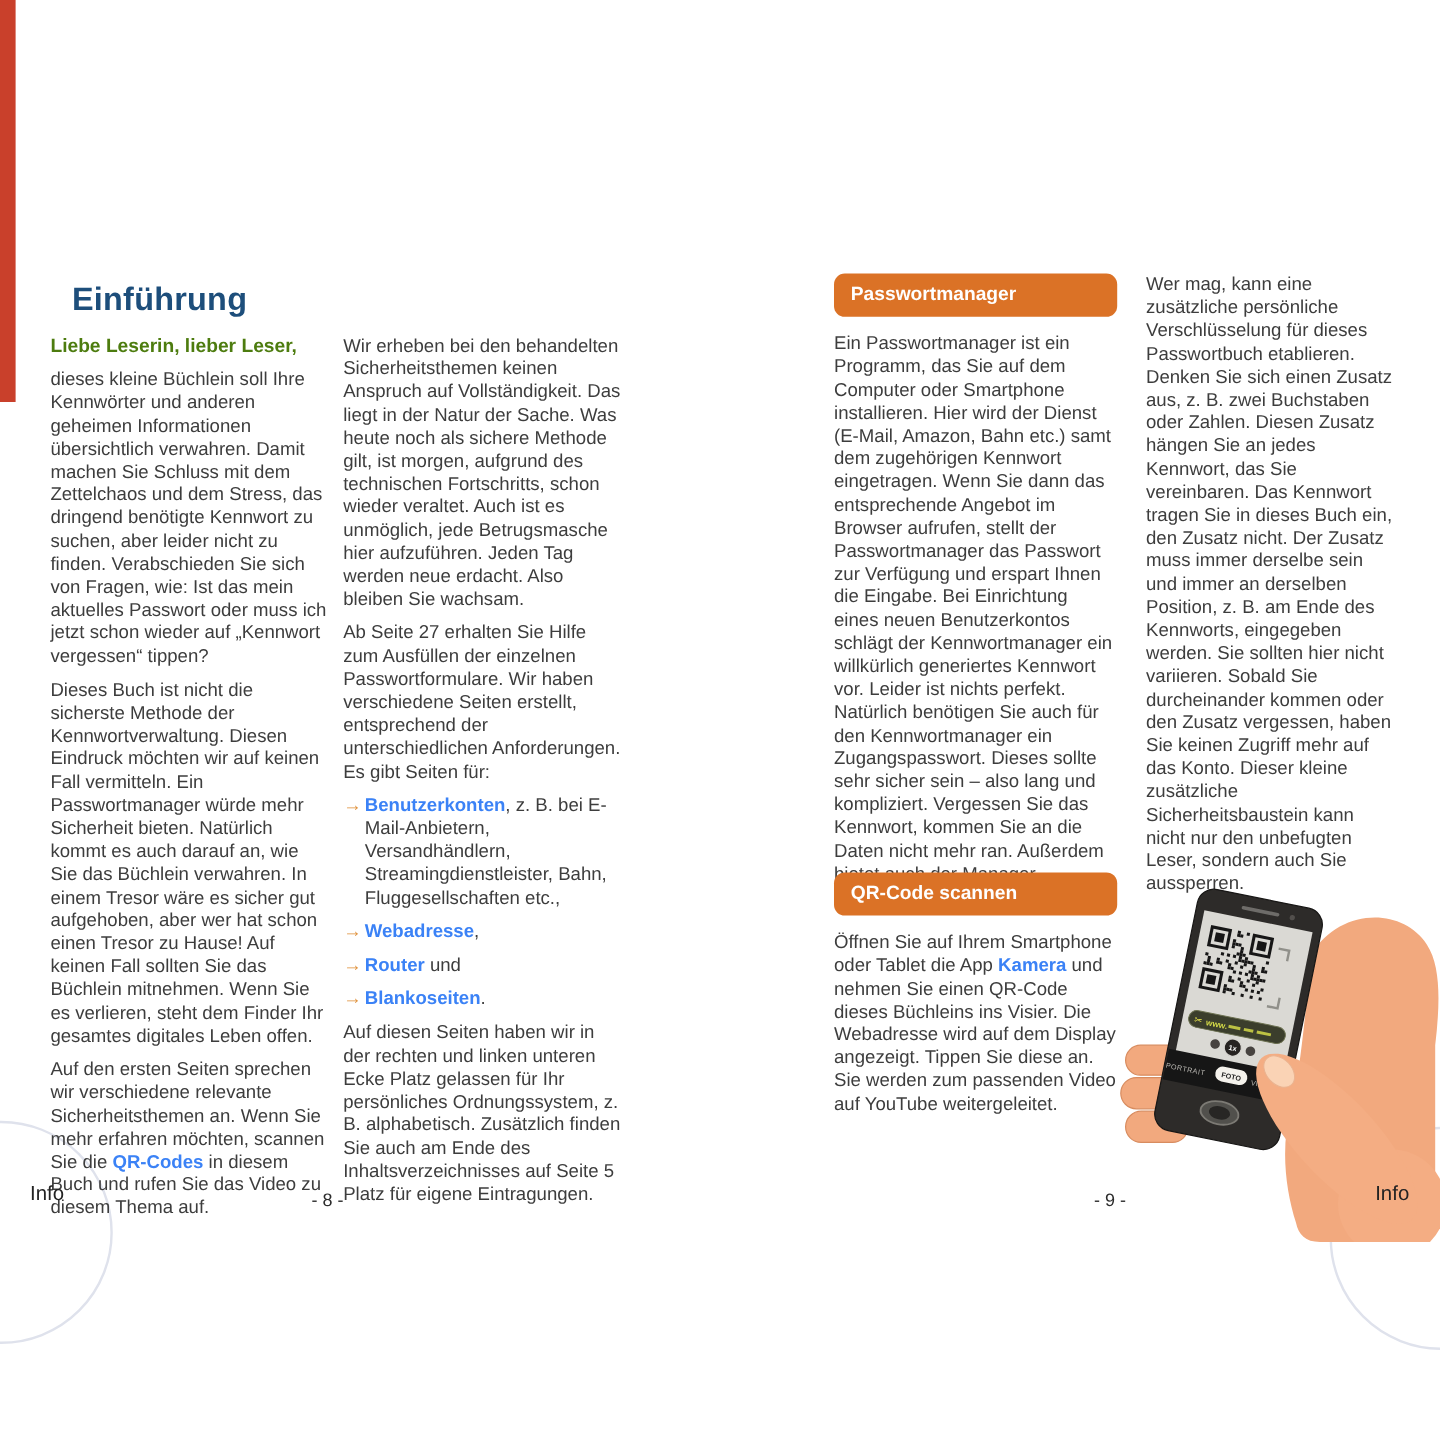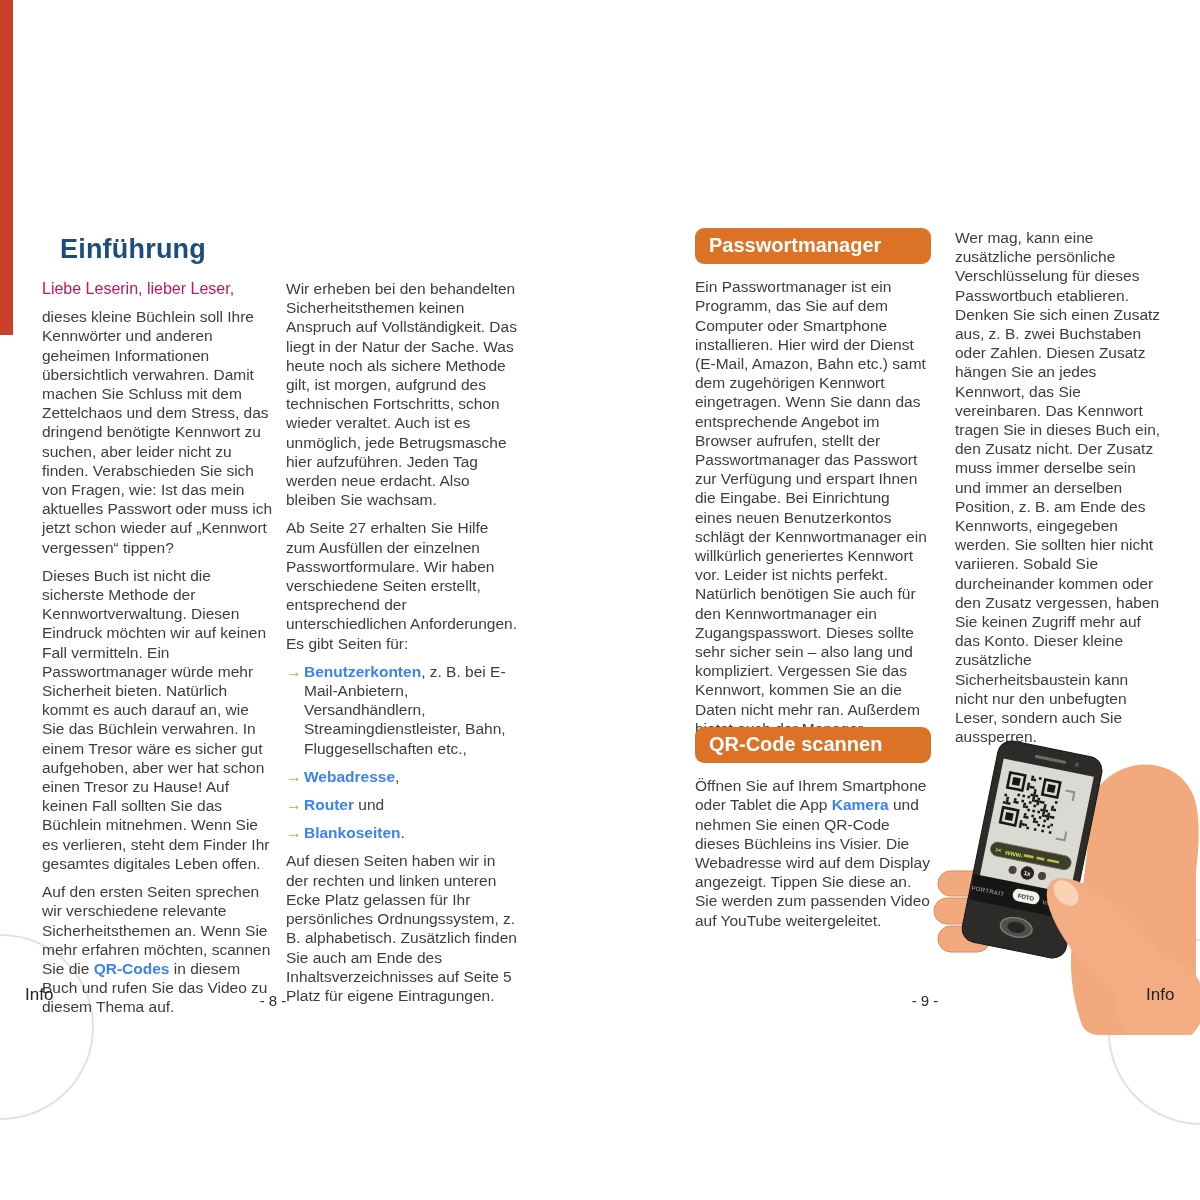--- a/index.html
+++ b/index.html
@@ -7,31 +7,31 @@
     position:relative;width:1200px;height:1200px;background:#ffffff;overflow:hidden;
     font-family:"Liberation Sans","DejaVu Sans",sans-serif;color:#3d3d3d;
   }
   .ribbon{position:absolute;left:0;top:0;width:13px;height:335px;background:#c9402b;z-index:5;}
   .heading{
     position:absolute;left:42px;top:216px;margin:18px;
     font-size:27px;font-weight:bold;color:#1d4e7b;letter-spacing:.2px;z-index:2;
   }
   .col{position:absolute;font-size:15.5px;line-height:19.2px;z-index:2;}
   .col p{margin:0 0 9px 0;}
-  .lead{font-weight:normal;color:#be185d;font-size:16px;margin:0 0 11px 0;}
+  .lead{font-weight:bold;color:#4d7c0f;font-size:16px;margin:0 0 11px 0;}
   .col1{left:42px;top:279px;width:232px;}
   .col2{left:286px;top:279px;width:232px;}
   .col3{left:695px;top:228px;width:236px;}
   .qrcol{left:695px;top:727px;width:236px;}
   .col4{left:955px;top:228px;width:206px;}
   .accent{color:#3b82f6;font-weight:bold;}
   .bullet{display:flex;margin:0 0 9px 0;}
   .bullet .arrow{flex:0 0 18px;color:#e0923d;font-weight:bold;}
   .box-header{
-    background:#db7226;color:#ffffff;font-weight:bold;font-size:20px;
+    background:#db7226;color:#ffffff;font-weight:bold;font-size:16px;
     border-radius:9px;padding:8px 14px 9px 14px;margin:0 0 13px 0;box-sizing:border-box;
   }
   .footer-text{position:absolute;font-size:17px;color:#232323;z-index:4;}
   .page-num{position:absolute;font-size:15px;color:#2c2c2c;width:60px;text-align:center;z-index:4;}
   .tab-circle{
     position:absolute;width:182px;height:182px;border-radius:50%;
     border:2px solid #dfe2ec;background:transparent;z-index:1;
   }
   .tab-left{left:-92px;top:934px;}
   .tab-right{left:1108px;top:939px;}

